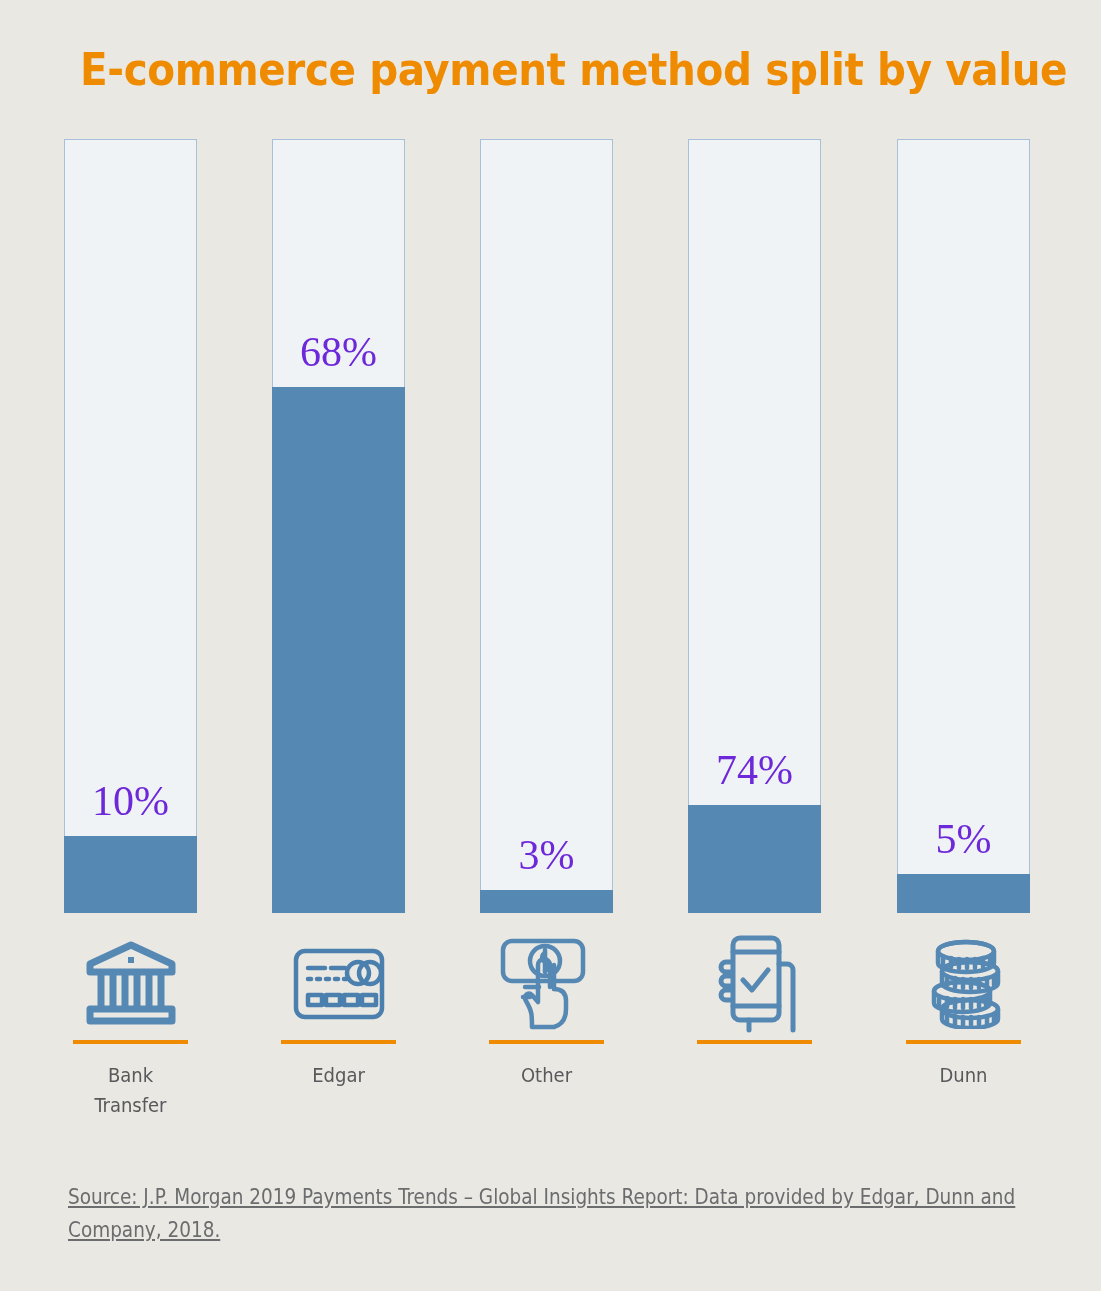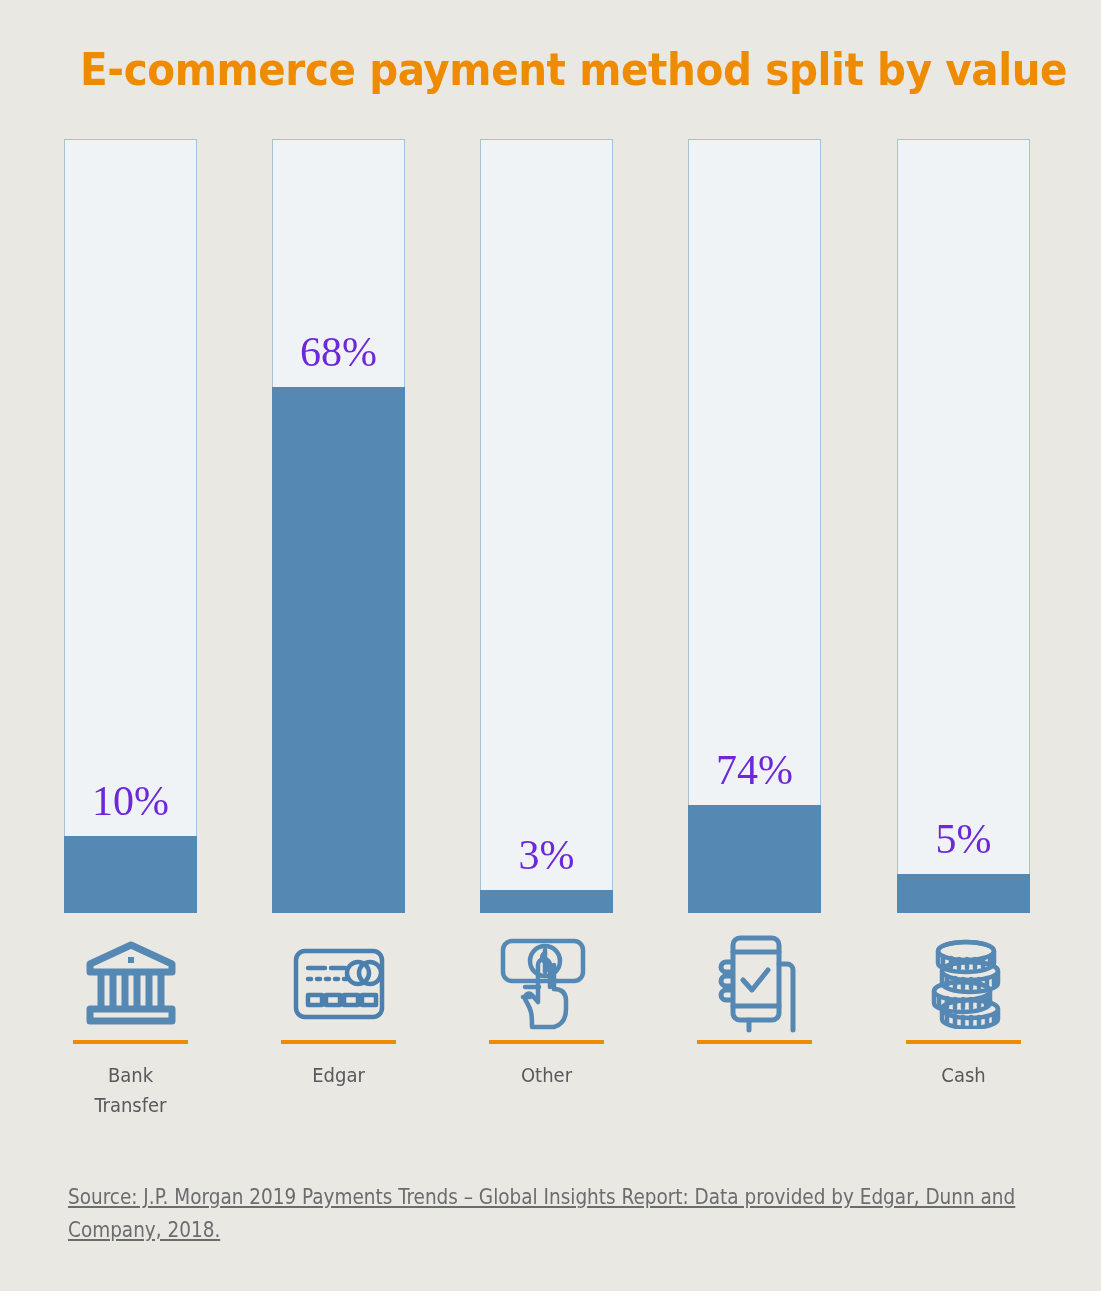--- a/index.html
+++ b/index.html
@@ -287,18 +287,18 @@
             <line x1="39" y1="77" x2="39" y2="85"></line>
           <line x1="47" y1="78" x2="47" y2="86"></line>
             <line x1="55" y1="78" x2="55" y2="86"></line>
           <line x1="63" y1="78" x2="63" y2="86"></line>
             <line x1="71" y1="77" x2="71" y2="85"></line>
           <line x1="78" y1="75" x2="78" y2="83"></line>
         </g>
       </svg>
     </div>
     <div class="rule"></div>
-    <div class="cat-label">Cash</div>
+    <div class="cat-label">Dunn</div>
   </div>
 
   <div class="source">Source: J.P. Morgan 2019 Payments Trends – Global Insights Report: Data provided by Edgar, Dunn and Company, 2018.</div>
 
 </div>
 
 </body></html>

